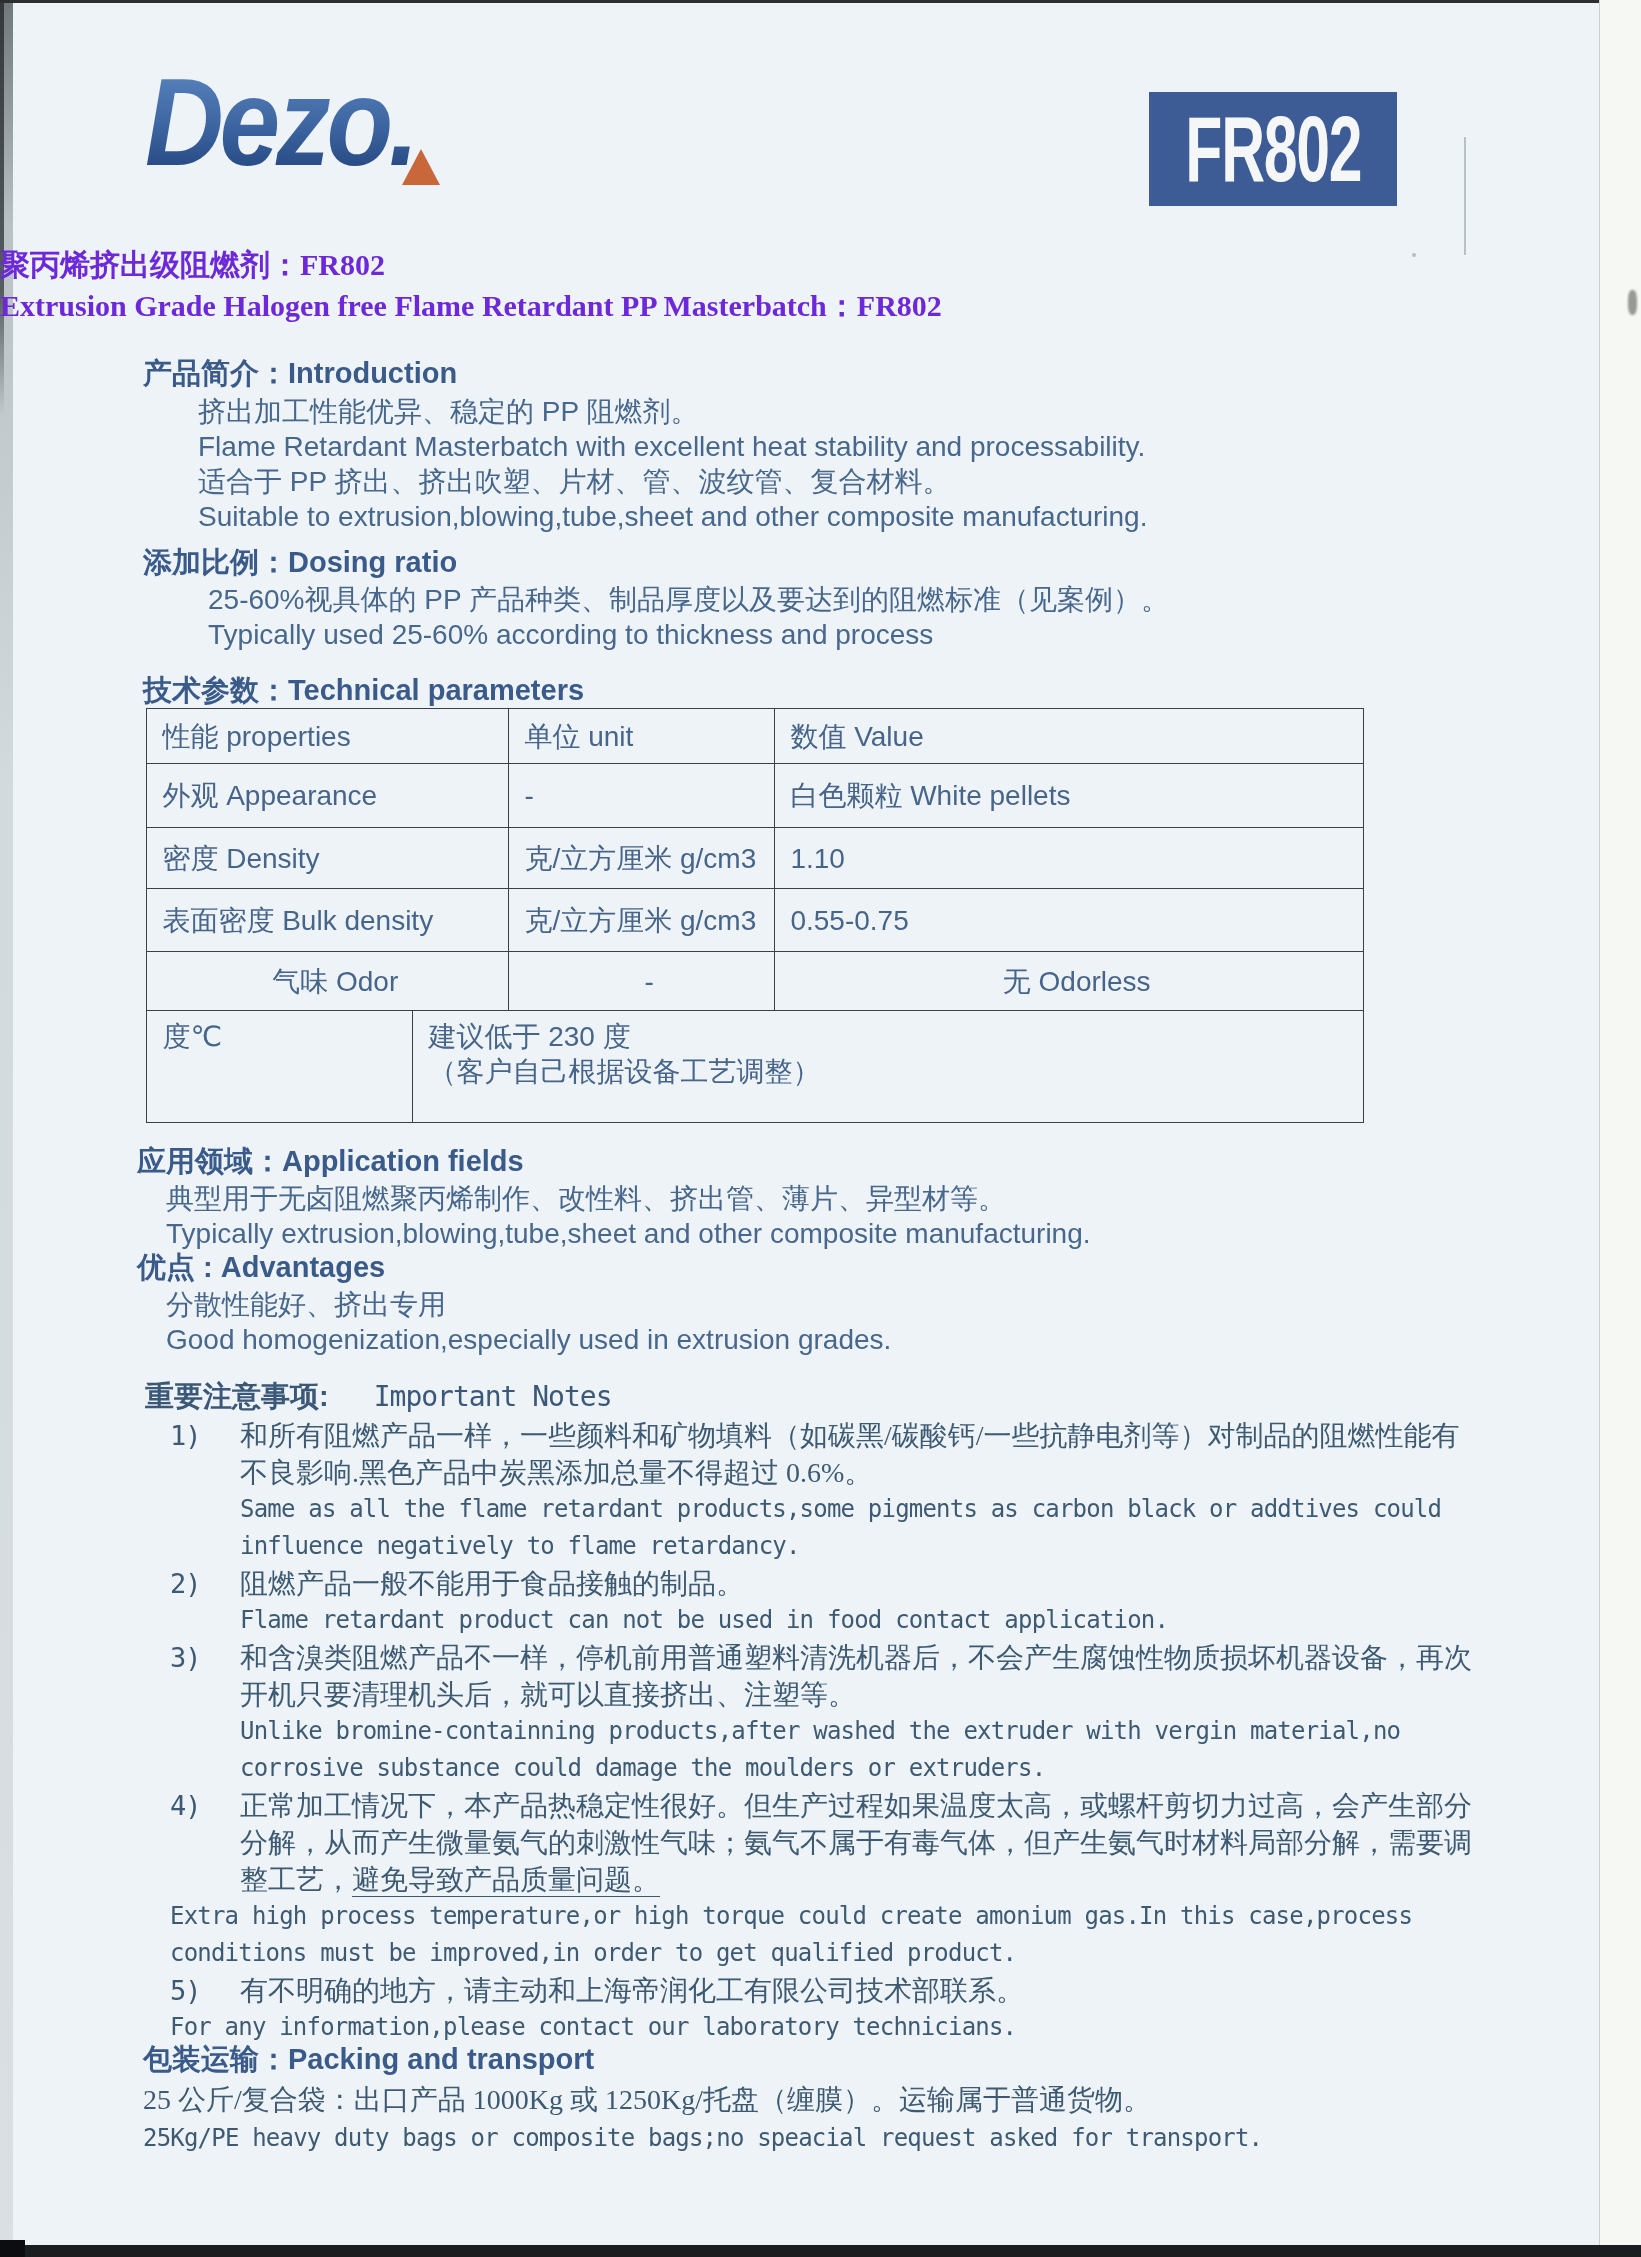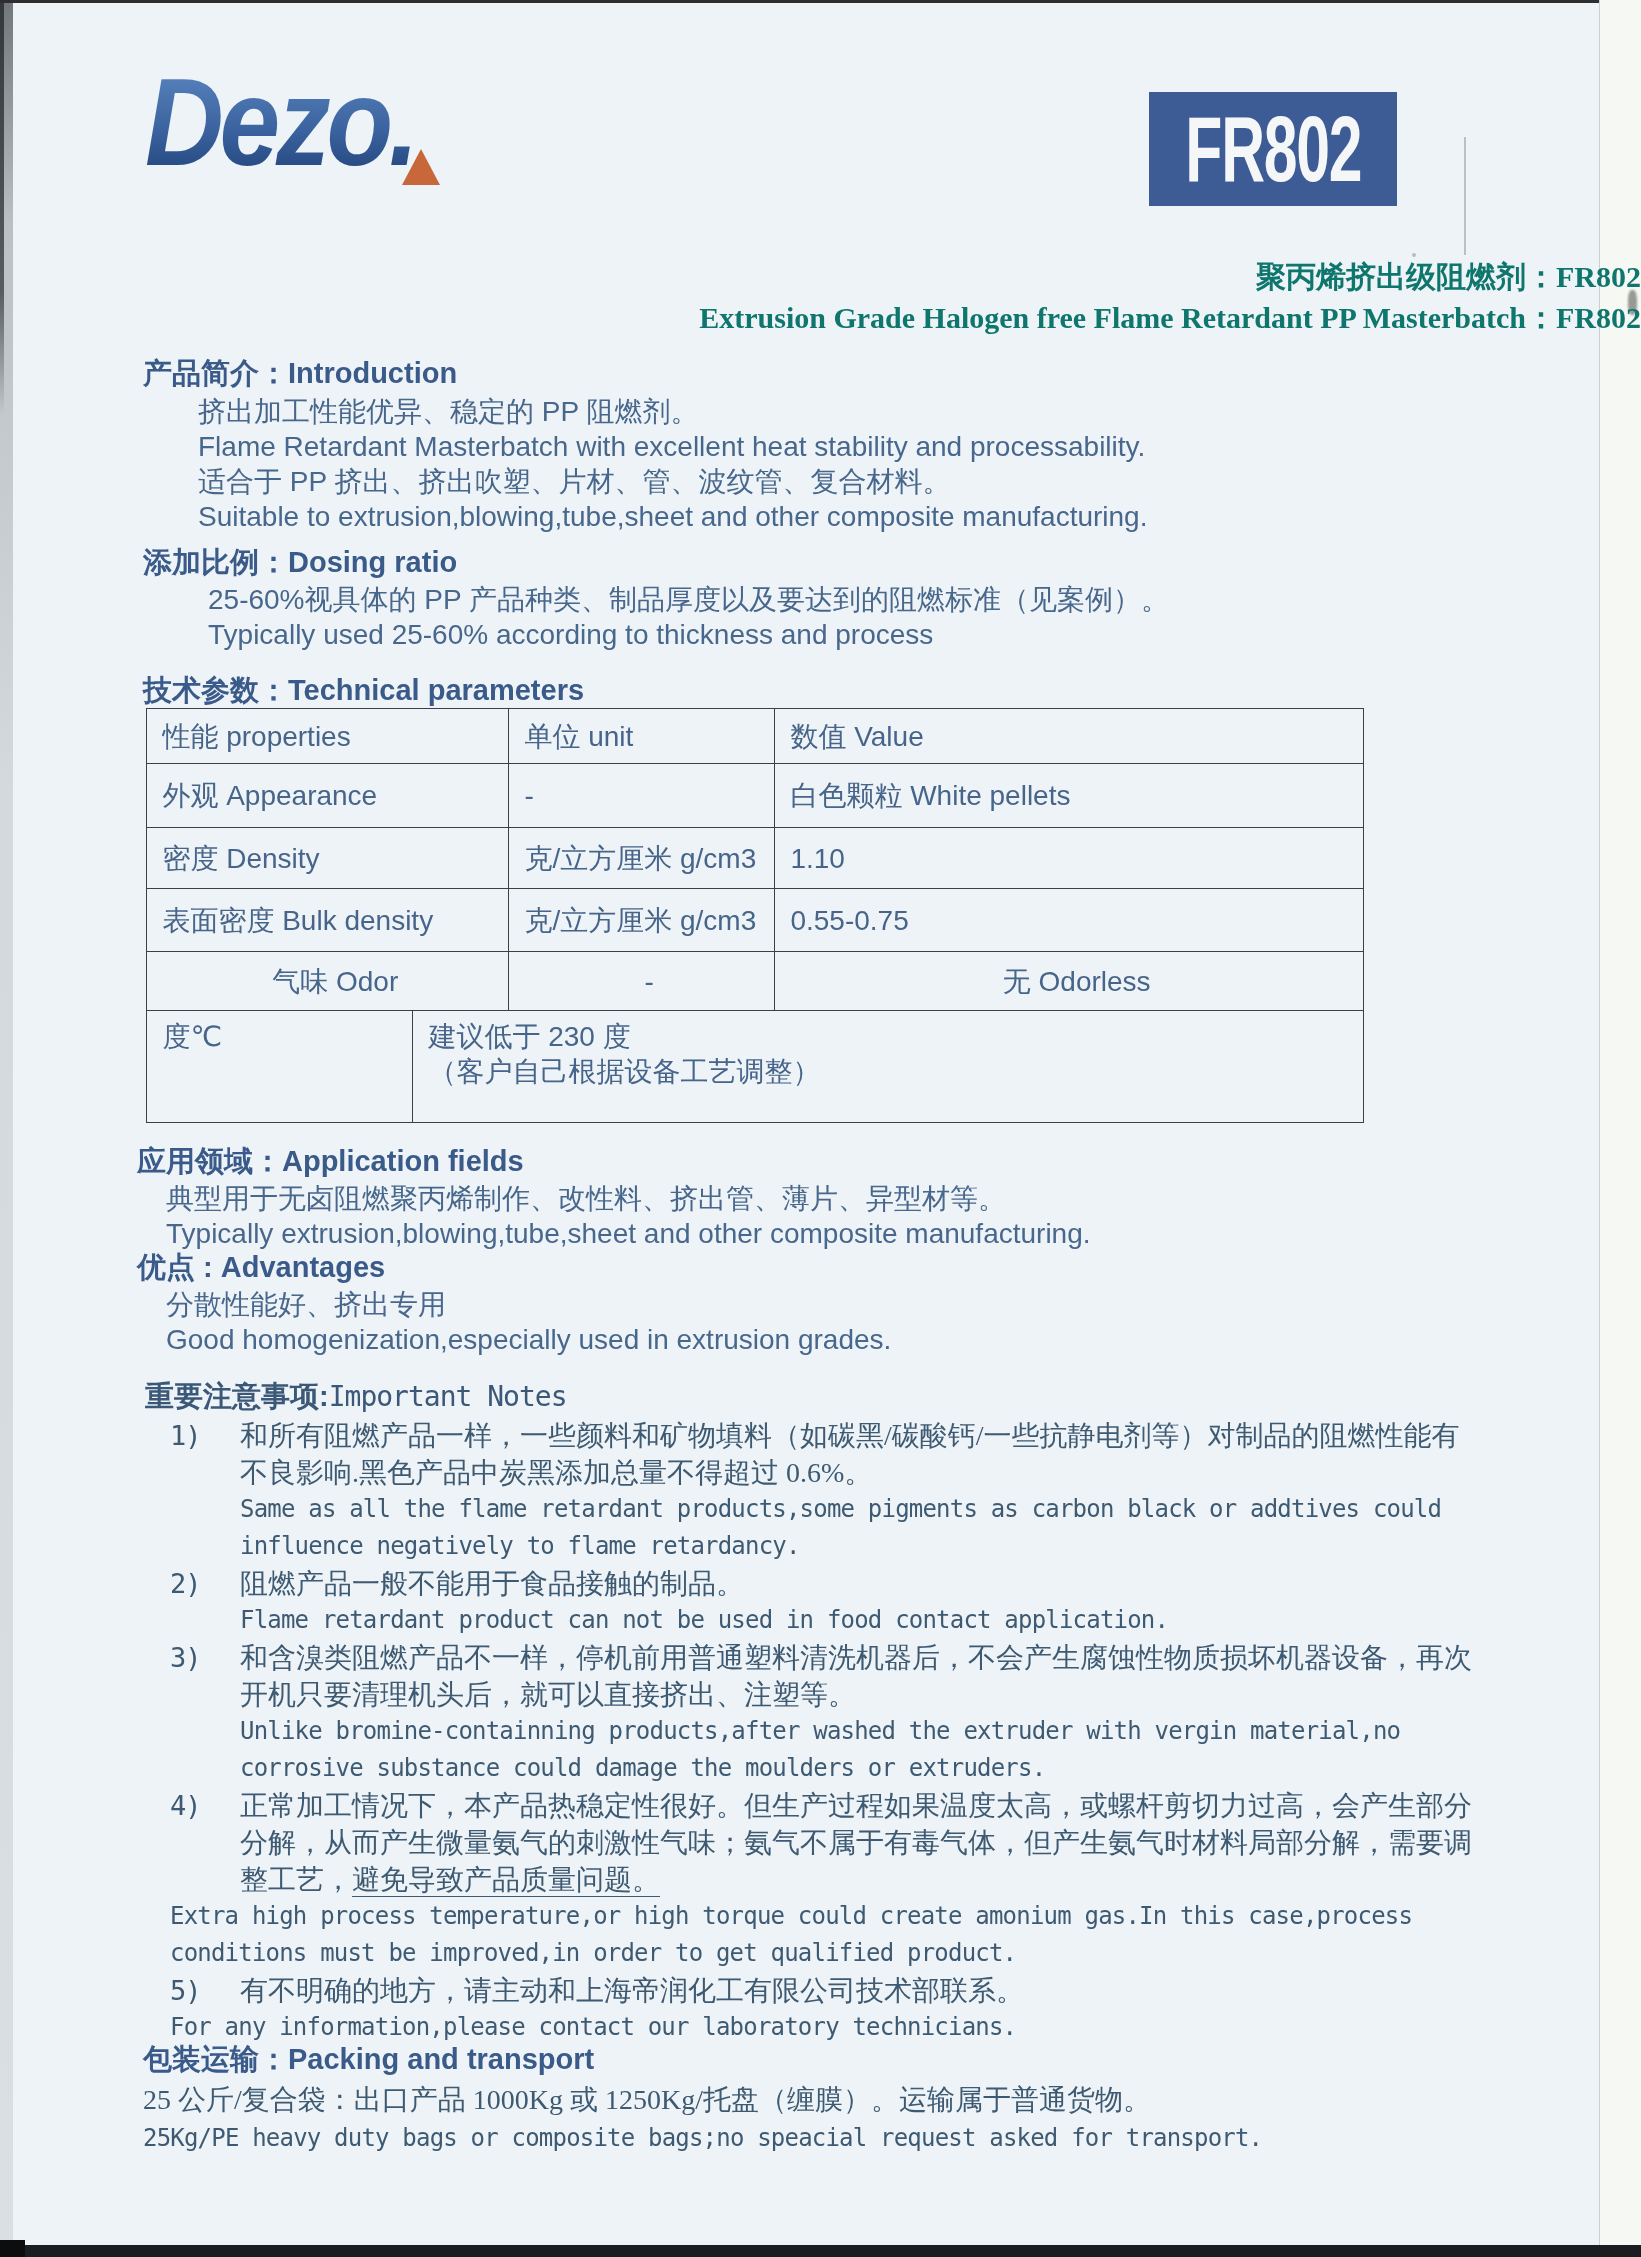--- a/index.html
+++ b/index.html
@@ -30,42 +30,42 @@
     -webkit-background-clip:text;background-clip:text;color:transparent;}
   .logo-tri{position:absolute;left:257px;top:89px;width:0;height:0;
     border-left:19.3px solid transparent;border-right:19.3px solid transparent;border-bottom:36px solid #c8683a;}
 
   
   .code-box{position:absolute;left:1149px;top:92px;width:248px;height:114px;background:#3d5b95;
     display:flex;align-items:center;justify-content:center;}
   .code-box span{font:700 92px/1 var(--sans);color:#f4f6f8;display:inline-block;transform:scaleX(.66);letter-spacing:-1.9px;}
 
   
-  .titles{position:absolute;left:0;top:256px;width:1641px;text-align:right;color:#0f766e;}
+  .titles{position:absolute;left:0;top:244px;width:1641px;text-align:left;color:#6d28d9;}
   .titles .t{font:700 30px/41px var(--serif);}
 
   
   .h1{position:absolute;font:700 29px/33px var(--sans);color:#3a5a8a;white-space:nowrap;}
   .lines{position:absolute;color:#48678c;}
   .lines .line{font:400 28px/35px var(--sans);white-space:nowrap;}
 
   
   .ttable{position:absolute;left:146px;top:708px;width:1218px;border:1.9px solid #3c4044;box-sizing:border-box;background:transparent;color:#47658a;}
   .trow{display:flex;border-bottom:1.9px solid #3c4044;box-sizing:border-box;}
   .trow:last-child{border-bottom:none;}
   .tcell{box-sizing:border-box;border-right:1.9px solid #3c4044;display:flex;flex-direction:column;justify-content:center;padding-left:15.4px;}
   .tcell:last-child{border-right:none;}
   .c1{width:362px;} .c2{width:266px;} .c3{flex:1;}
   .tcell .cl{font:400 28px/35px var(--sans);white-space:nowrap;}
   .trow.tall .tcell{justify-content:flex-start;padding-top:7.7px;}
 
   
   .notes-head{position:absolute;left:145px;top:1379px;white-space:nowrap;}
   .notes-head .zhpart{font:700 29px/35px var(--sans);color:#3b5878;}
-  .notes-head .enpart{font:400 28px/35px var(--mono);letter-spacing:-1px;color:#3b5878;}
+  .notes-head .enpart{font:400 28px/35px var(--mono);letter-spacing:-1px;color:#3b5878;margin-left:45px;}
   .nrows{position:absolute;left:170px;top:1417px;width:1371px;}
   .nrow{display:flex;align-items:flex-start;height:37px;color:#3e5a73;}
   .nnum{width:70px;flex:0 0 70px;font:400 27px/37px var(--mono);letter-spacing:-1px;}
   .nrow.cont .ntext{margin-left:70px;}
   .nrow.nleft .ntext{margin-left:0;}
   .ntext{font:400 28px/37px var(--serif);white-space:nowrap;}
   .ntext.en{font:400 24px/37px var(--mono);letter-spacing:-0.8px;}
   .ntext .u{border-bottom:1.9px solid #3e5a73;padding-bottom:1px;}
 
   

